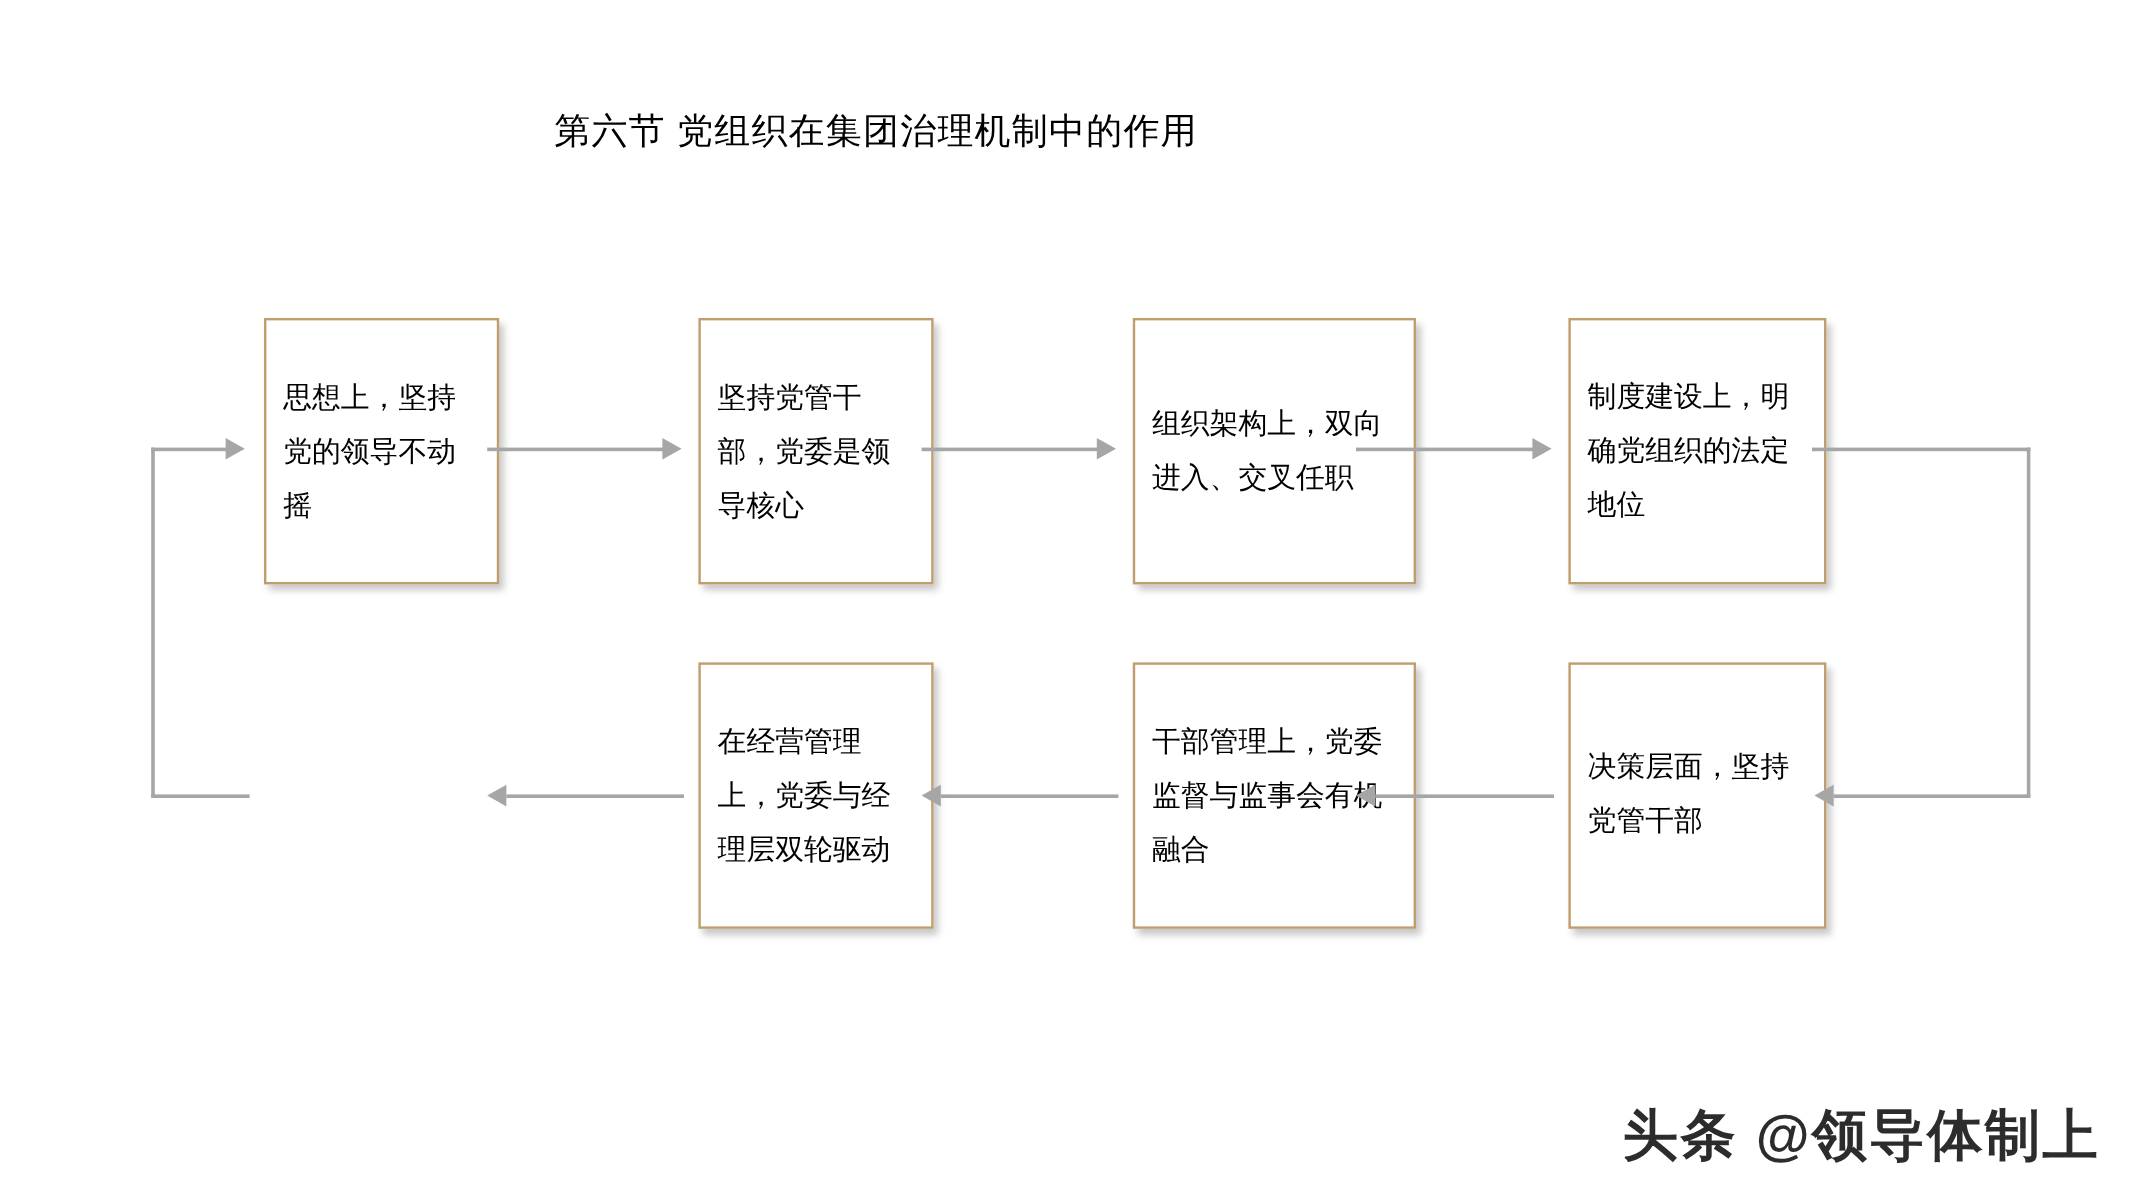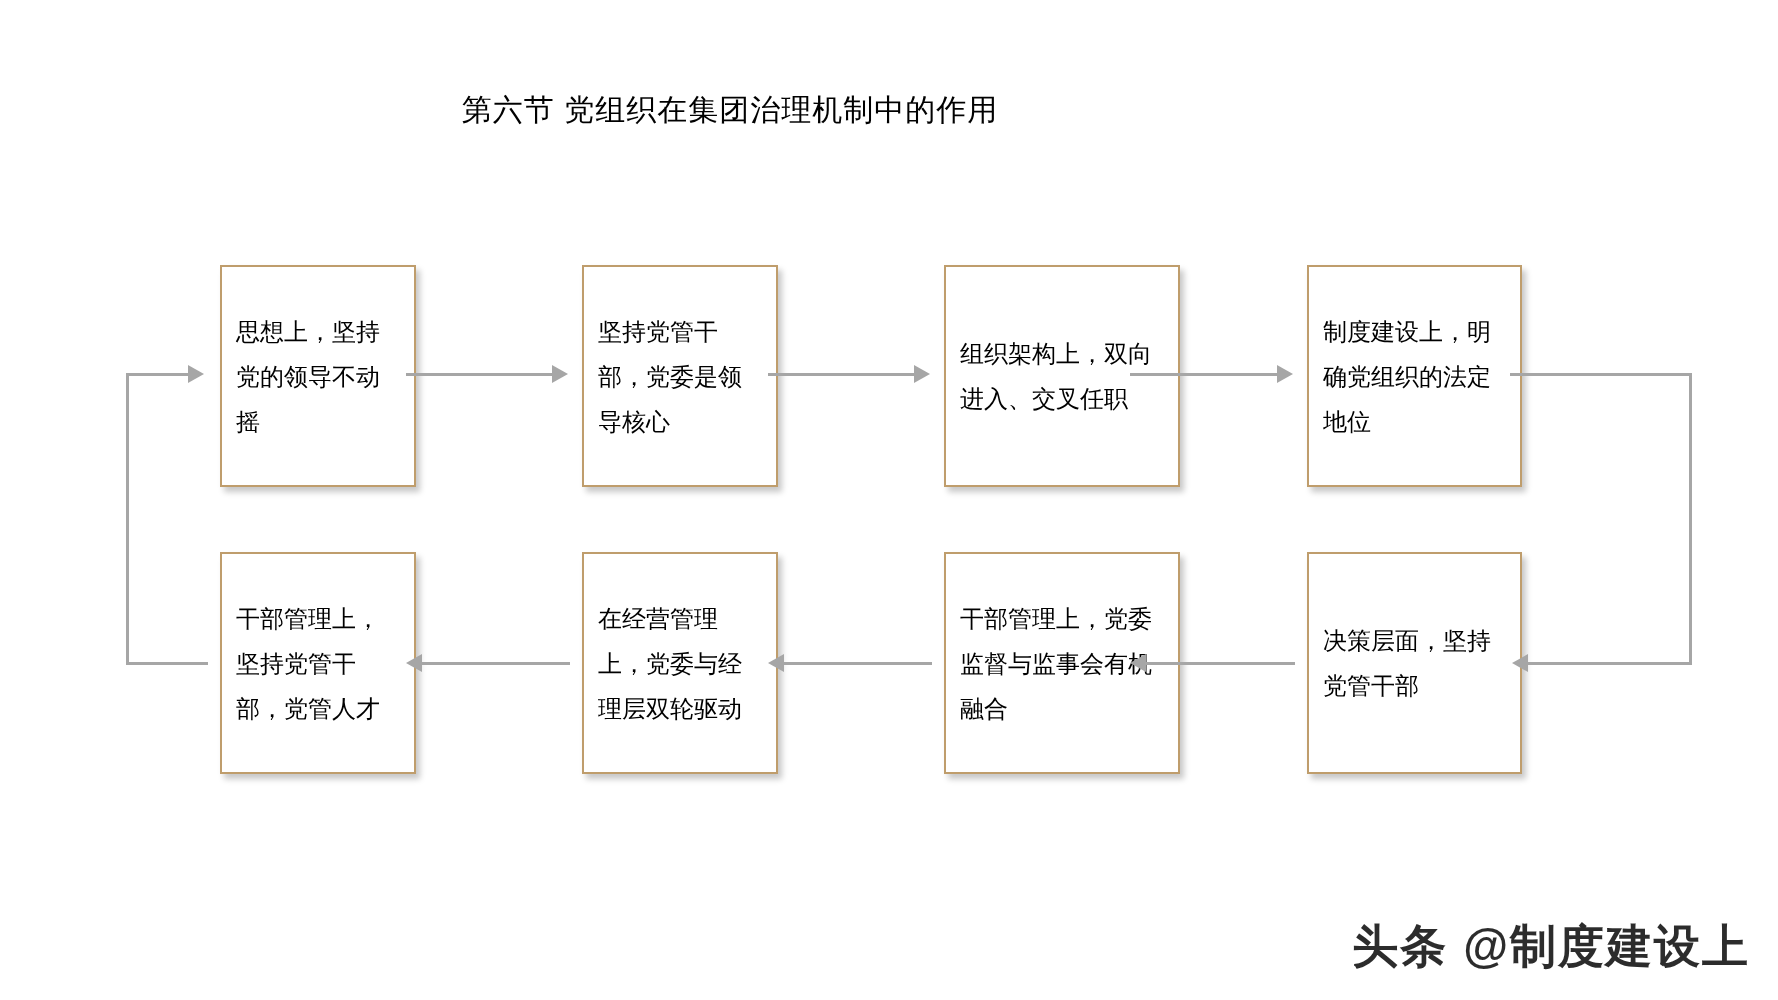--- a/index.html
+++ b/index.html
@@ -55,21 +55,21 @@
     word-break: break-all;
     color: #000000;
   }
   
   .row-top { top: 265px; height: 222px; }
   .row-bot { top: 552px; height: 222px; }
 
   .col1 { left: 208px; width: 196px; }
   .col2 { left: 570px; width: 196px; }
   .col3 { left: 932px; width: 236px; }
-  .col4 { left: 1295px; width: 215px; }
+  .col4 { left: 1295px; width: 215px; font-family: Liberation Serif, serif; }
 
   
   .hline {
     position: absolute;
     height: 0;
     border-top: 3px solid #a6a6a6;
   }
   .vline {
     position: absolute;
     width: 0;
@@ -125,23 +125,20 @@
   </div>
 
   <div class="node row-bot col3">
     <span class="node-text">干部管理上，党委监督与监事会有机融合</span>
   </div>
 
   <div class="node row-bot col2">
     <span class="node-text">在经营管理上，党委与经理层双轮驱动</span>
   </div>
 
-  <div class="node row-bot col1">
-    <span class="node-text">干部管理上，坚持党管干部，党管人才</span>
-  </div>
 
   <div class="hline" style="left:406px; top:373px; width:148px;"></div>
   <div class="arrow-r" style="left:552px; top:365px;"></div>
 
   <div class="hline" style="left:768px; top:373px; width:148px;"></div>
   <div class="arrow-r" style="left:914px; top:365px;"></div>
 
   <div class="hline" style="left:1130px; top:373px; width:149px;"></div>
   <div class="arrow-r" style="left:1277px; top:365px;"></div>
 
@@ -157,15 +154,15 @@
   <div class="arrow-l" style="left:768px; top:654px;"></div>
 
   <div class="hline" style="left:422px; top:662px; width:148px;"></div>
   <div class="arrow-l" style="left:406px; top:654px;"></div>
 
   <div class="hline" style="left:126px; top:662px; width:82px;"></div>
   <div class="vline" style="left:126px; top:373px; height:291px;"></div>
   <div class="hline" style="left:126px; top:373px; width:64px;"></div>
   <div class="arrow-r" style="left:188px; top:365px;"></div>
 
-  <div id="watermark">头条 @制度建设上</div>
+  <div id="watermark">头条 @领导体制上</div>
 
 </div>
 
 </body></html>

